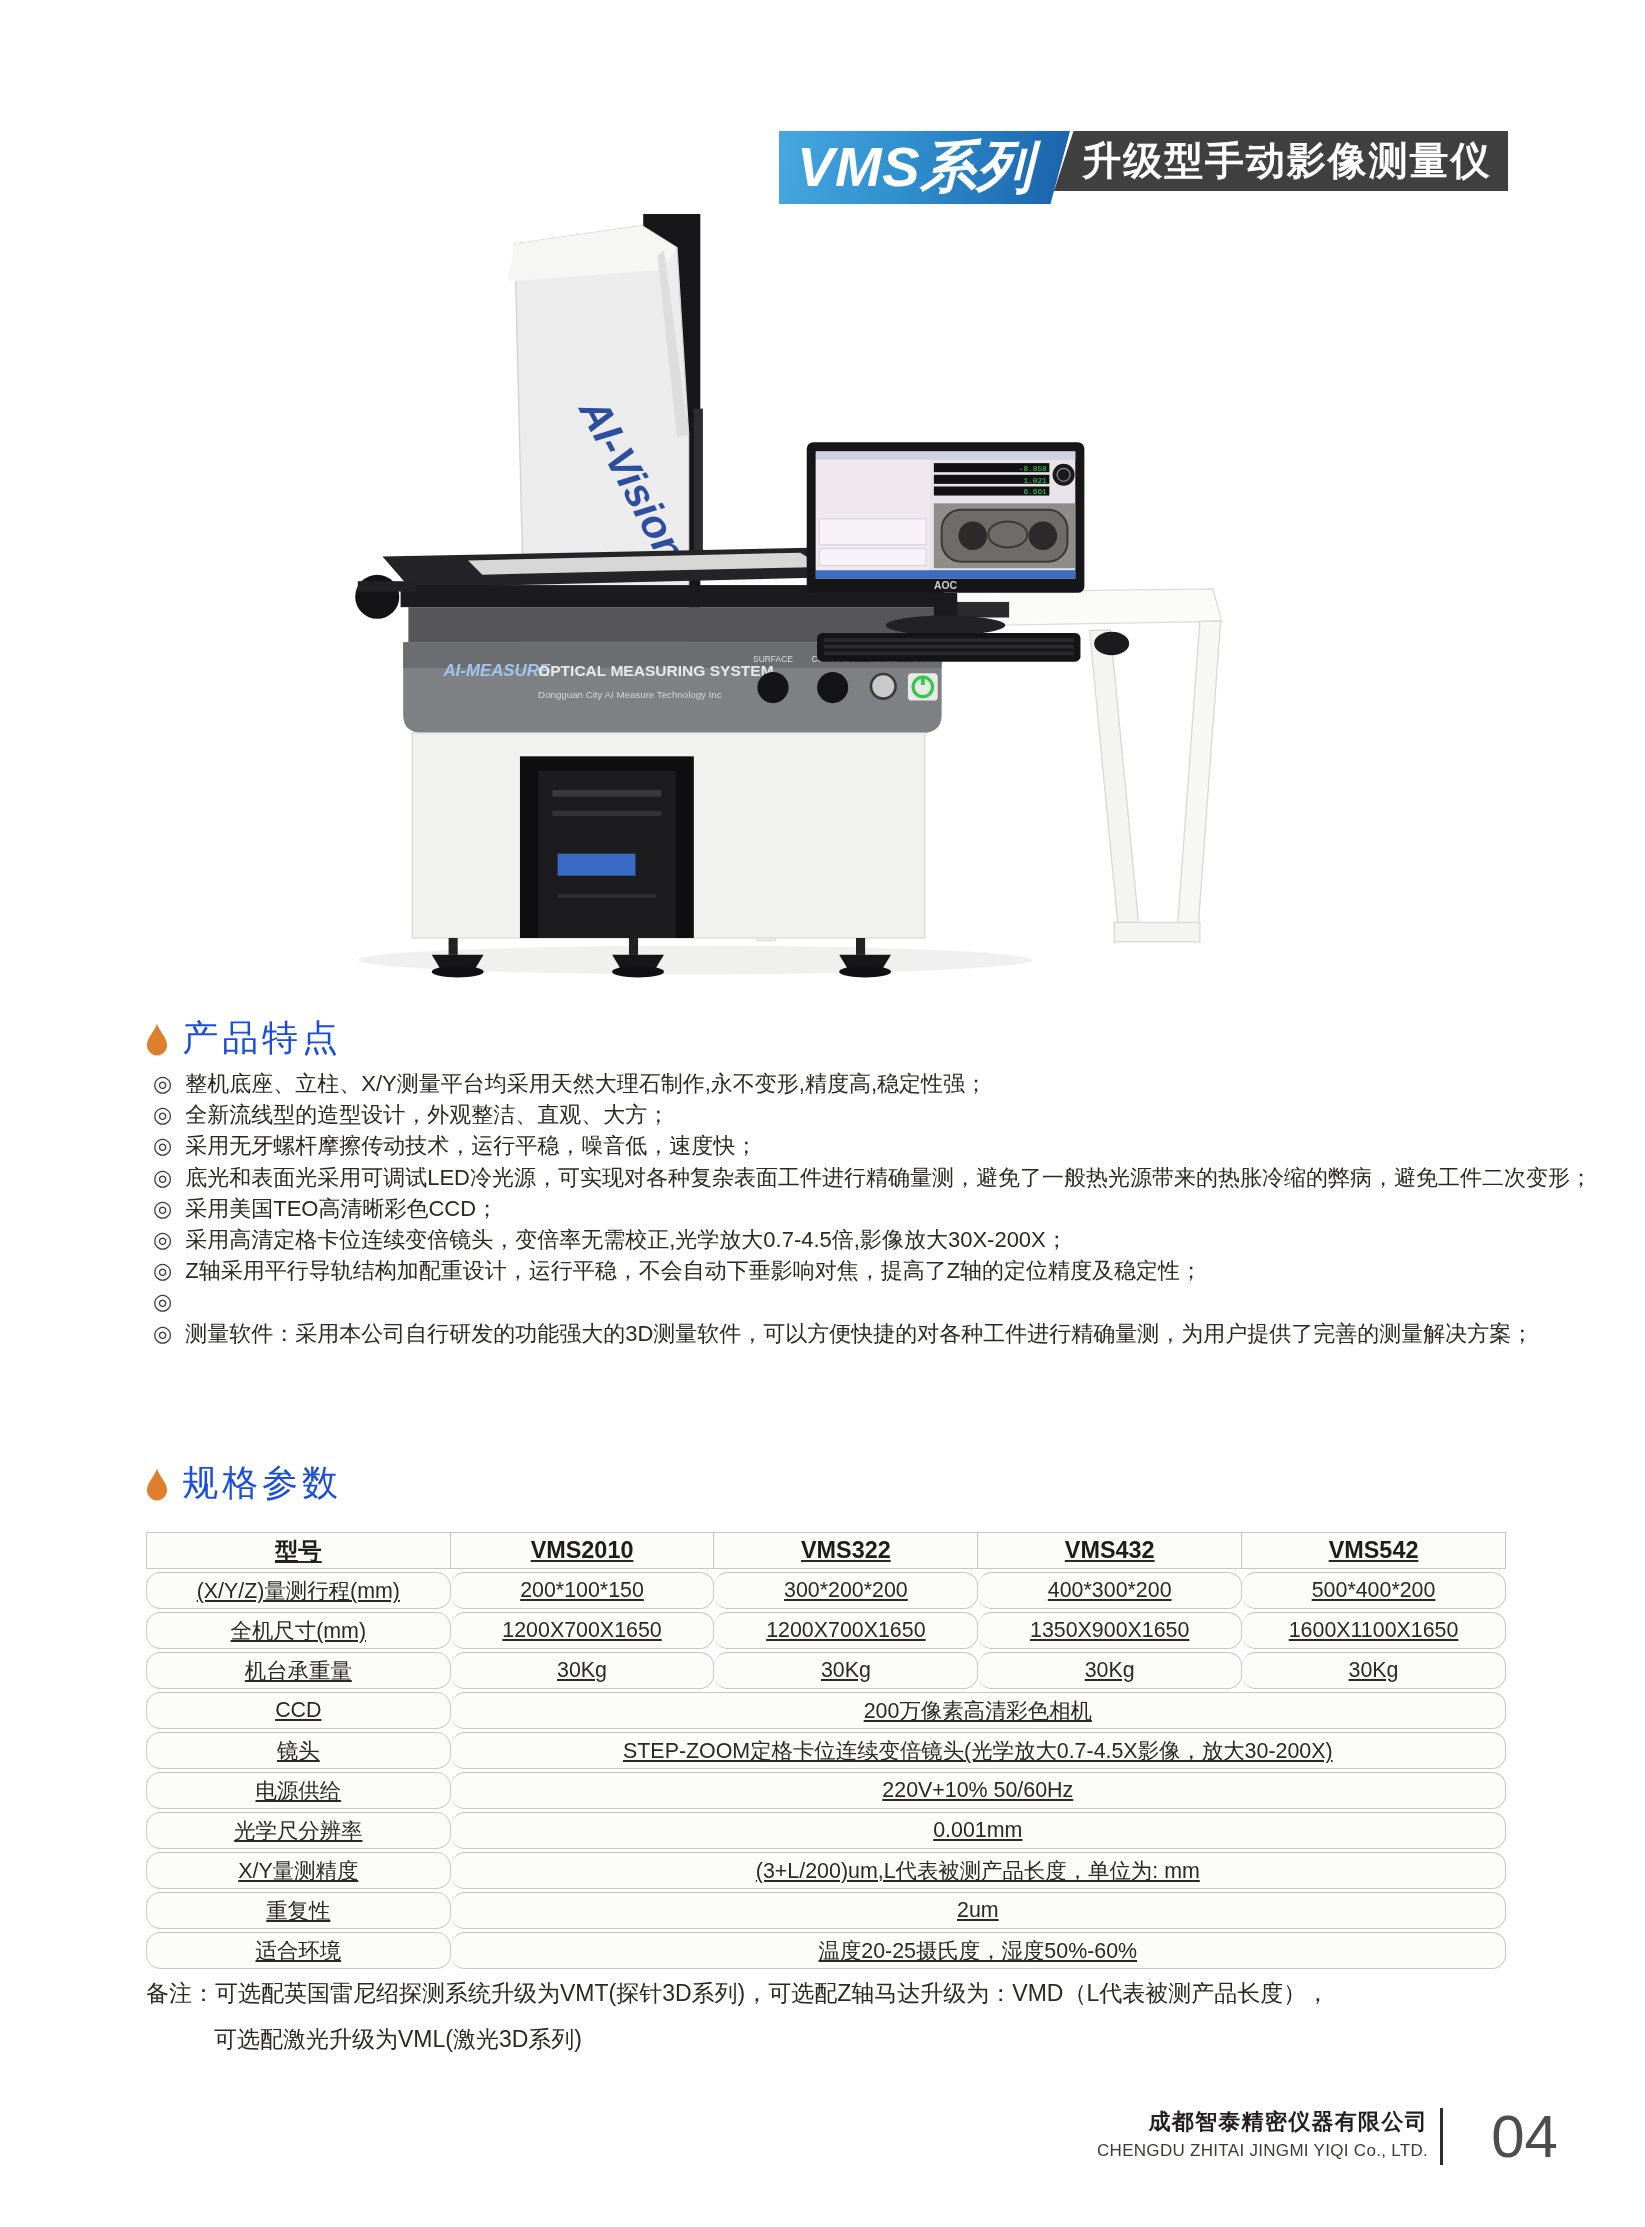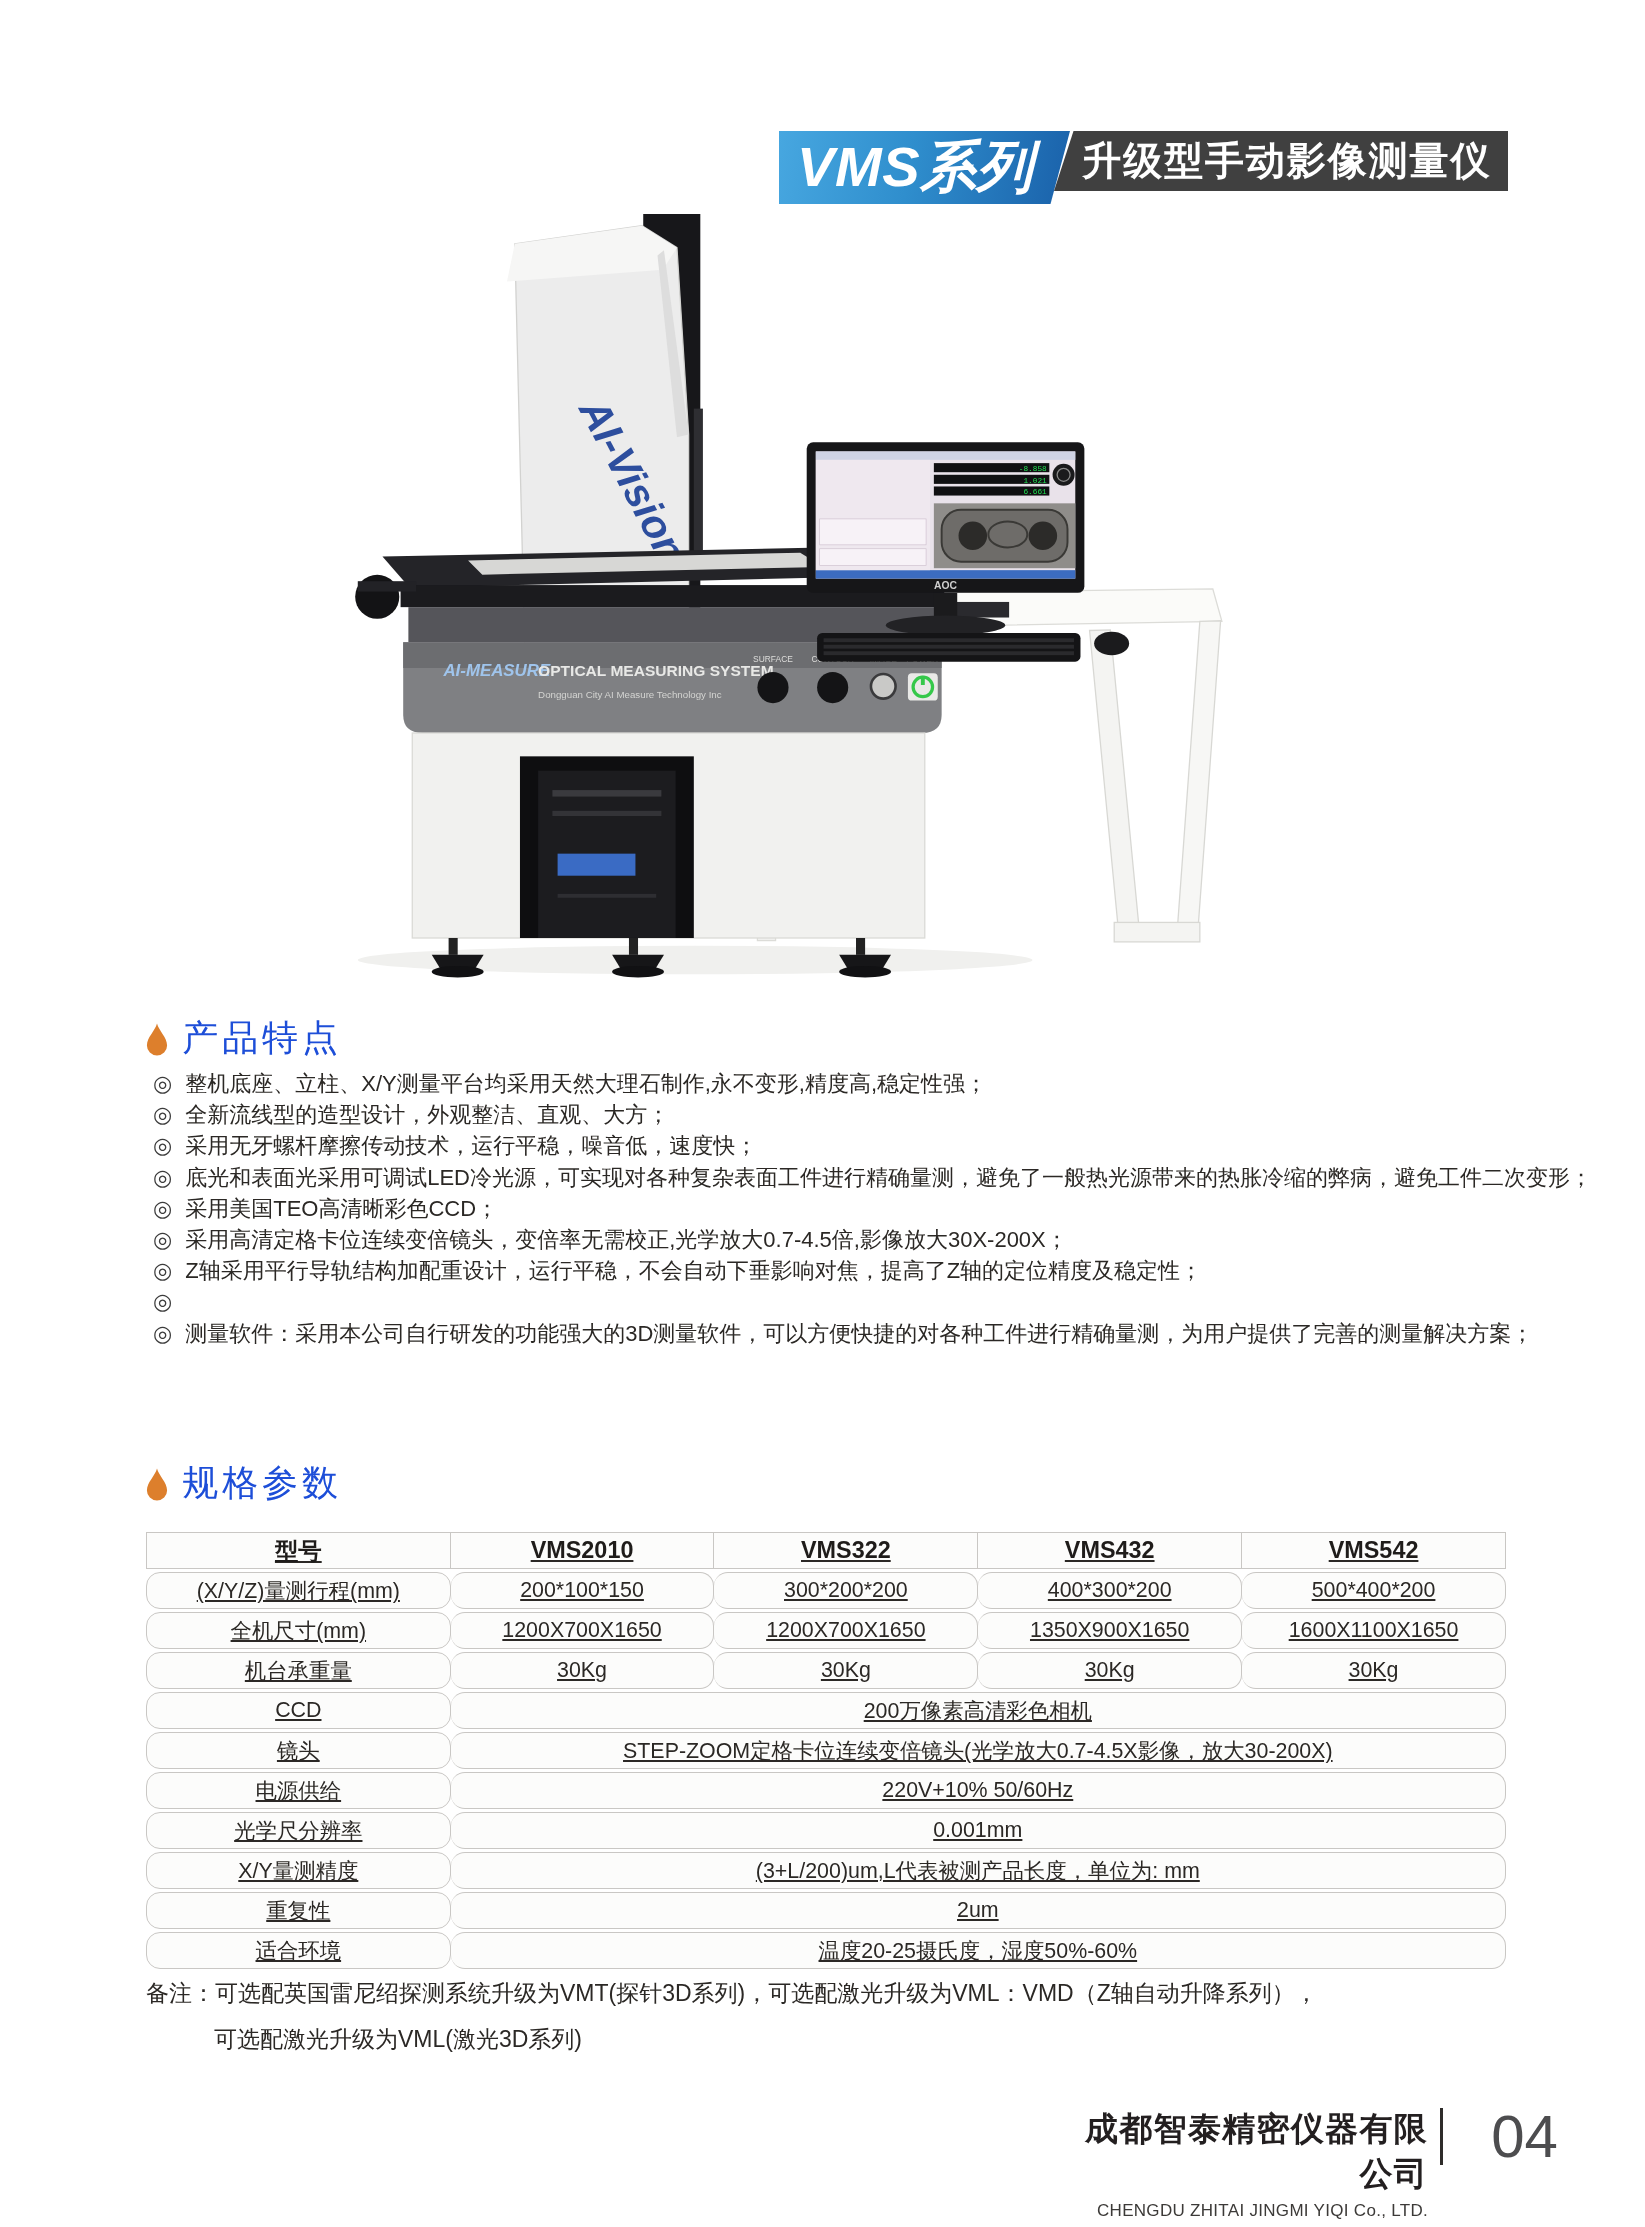--- a/index.html
+++ b/index.html
@@ -43,21 +43,21 @@
   .spec-table th{font-size:23.4px;font-weight:bold;color:#1f1c1a;}
   .spec-table td{font-size:21.4px;color:#2b2825;border-radius:14px;}
   .spec-table .lbl{border-right:1.3px solid #c9c7c4;border-left:1.3px solid #c9c7c4;}
   .spec-table .lastc{border-right:1.3px solid #c9c7c4;}
   .spec-table .vline{border-right:1.3px solid #c9c7c4;}
   .notes{position:absolute;left:146px;width:1428px;font-size:23px;color:#2b2825;}
   .notes.l2{left:214px;}
   
   .footer{position:absolute;top:2107px;left:1058px;width:526px;height:65px;}
   .footer .co{position:absolute;right:156px;top:0;text-align:right;}
-  .footer .co .cn{font-size:33px;font-weight:bold;color:#231f20;letter-spacing:1.3px;}
+  .footer .co .cn{font-size:22px;font-weight:bold;color:#231f20;letter-spacing:1.3px;}
   .footer .co .en{font-size:17px;color:#3c3a38;margin-top:3.9px;letter-spacing:0.3px;}
   .footer .divider{position:absolute;right:141px;top:1.3px;width:2.6px;height:57px;background:#2e2c2a;}
   .footer .pageno{position:absolute;right:26px;top:-5.2px;font-size:60px;color:#4d4d4f;}
   
   .photo{position:absolute;top:214px;left:273px;width:974px;height:772px;}
 </style>
 </head>
 <body>
 
 <div class="page">
@@ -290,21 +290,21 @@
         <td class="lbl">重复性</td>
         <td class="lastc" colspan="4">2um</td>
       </tr>
       <tr>
         <td class="lbl">适合环境</td>
         <td class="lastc" colspan="4">温度20-25摄氏度，湿度50%-60%</td>
       </tr>
     </tbody>
   </table>
 
-  <div class="notes" style="top:1978px;">备注：可选配英国雷尼绍探测系统升级为VMT(探针3D系列)，可选配激光升级为VML：VMD（Z轴自动升降系列），</div>
+  <div class="notes" style="top:1978px;">备注：可选配英国雷尼绍探测系统升级为VMT(探针3D系列)，可选配Z轴马达升级为：VMD（L代表被测产品长度），</div>
   <div class="notes l2" style="top:2024px;">可选配激光升级为VML(激光3D系列)</div>
 
   <div class="footer">
     <div class="co">
       <div class="cn">成都智泰精密仪器有限公司</div>
       <div class="en">CHENGDU ZHITAI JINGMI YIQI Co., LTD.</div>
     </div>
     <div class="divider"></div>
     <div class="pageno">04</div>
   </div>

